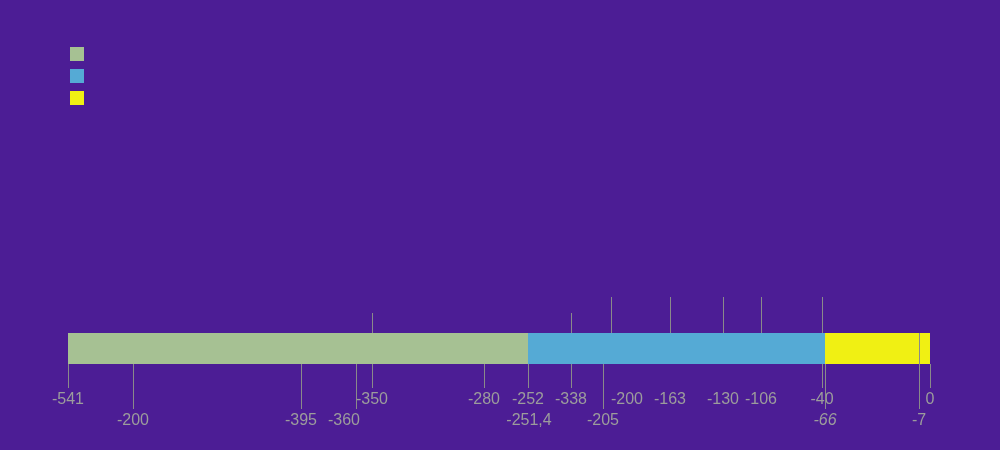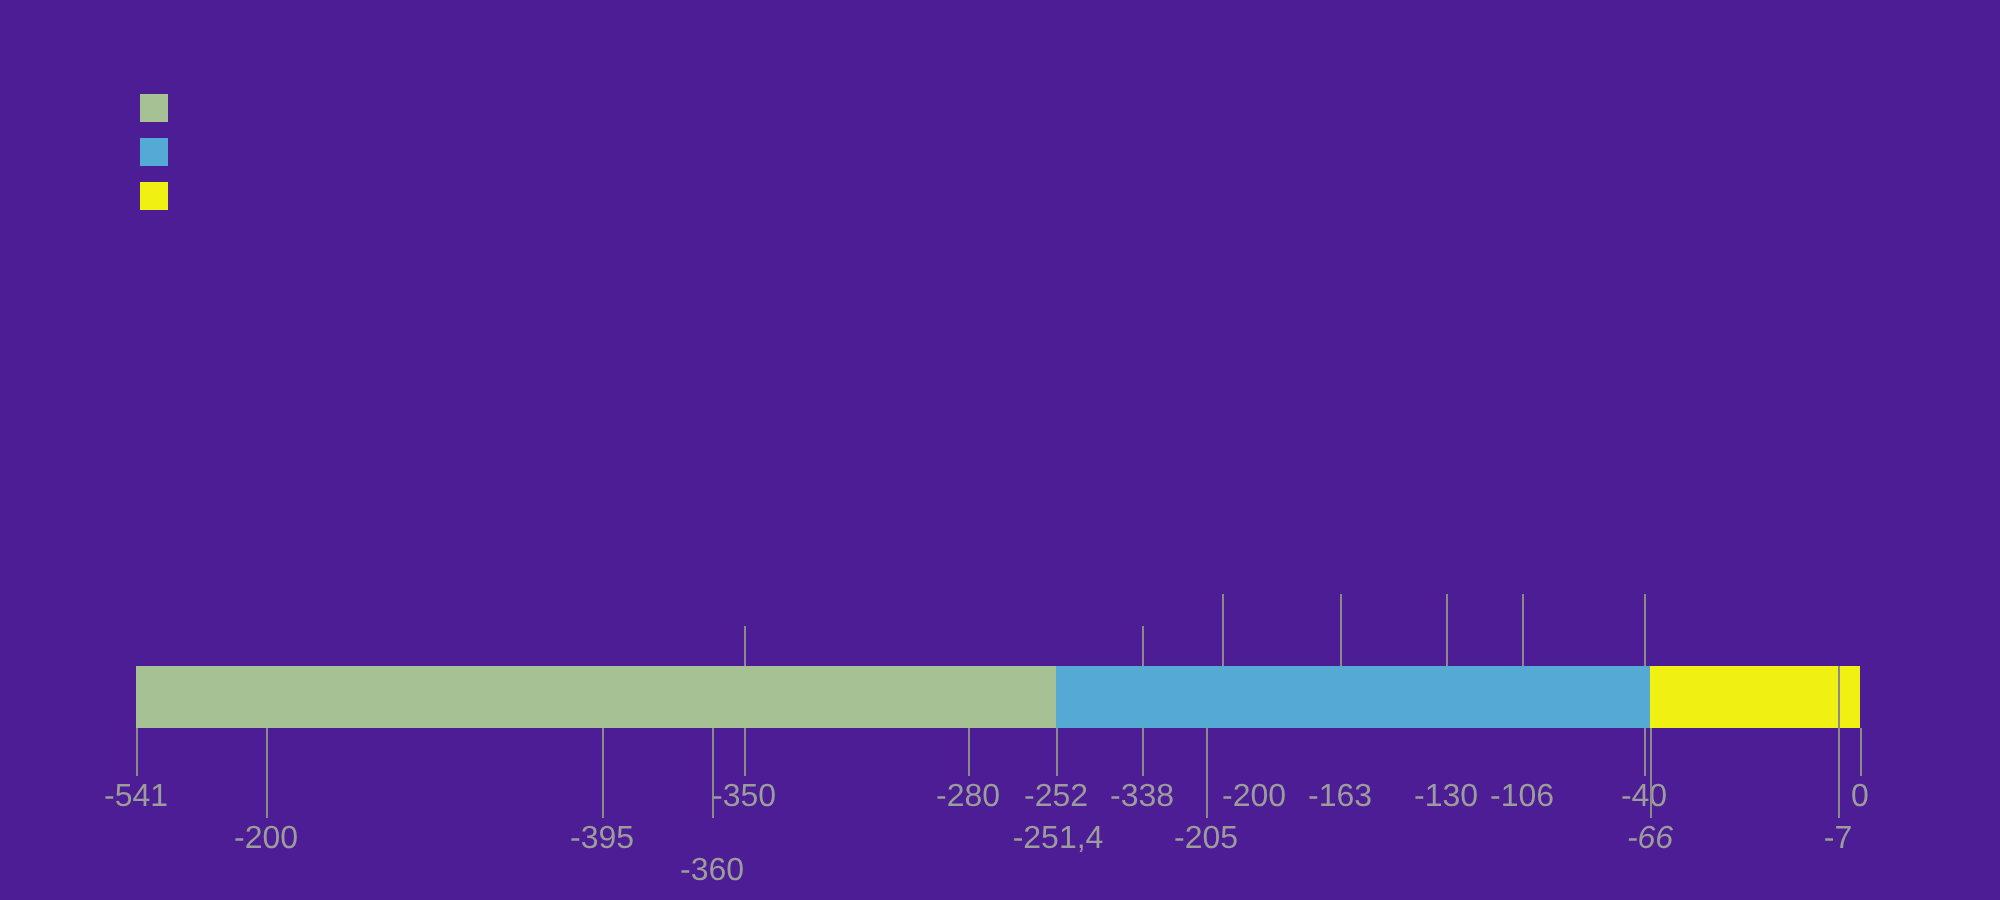--- a/index.html
+++ b/index.html
@@ -63,21 +63,21 @@
       <div class="segment" style="left: 460.477px; width: 296.362px; background: rgb(85, 170, 213);"></div>
       <div class="segment" style="left: 756.839px; width: 105.161px; background: rgb(240, 240, 19);"></div>
     </div>
 <div class="tickline" style="left: 68px; top: 364px; height: 24px; background: rgb(138, 138, 138);"></div>
     <div class="ticklabel" style="left: 68px; top: 391px; color: rgb(156, 156, 156);">-541</div>
     <div class="tickline" style="left: 133px; top: 364px; height: 45px; background: rgb(138, 138, 138);"></div>
     <div class="ticklabel" style="left: 133px; top: 412px; color: rgb(156, 156, 156);">-200</div>
     <div class="tickline" style="left: 301px; top: 364px; height: 45px; background: rgb(138, 138, 138);"></div>
     <div class="ticklabel" style="left: 301px; top: 412px; color: rgb(156, 156, 156);">-395</div>
     <div class="tickline" style="left: 356px; top: 364px; height: 45px; background: rgb(138, 138, 138);"></div>
-    <div class="ticklabel" style="left: 356px; top: 412px; color: rgb(156, 156, 156); margin-top: 16px;">-360</div>
+    <div class="ticklabel" style="left: 344px; top: 412px; color: rgb(156, 156, 156);">-360</div>
     <div class="tickline" style="left: 372px; top: 313px; height: 20px; background: rgb(138, 138, 138);"></div>
     <div class="tickline" style="left: 372px; top: 364px; height: 24px; background: rgb(138, 138, 138);"></div>
     <div class="ticklabel" style="left: 372px; top: 391px; color: rgb(156, 156, 156);">-350</div>
     <div class="tickline" style="left: 484px; top: 364px; height: 24px; background: rgb(138, 138, 138);"></div>
     <div class="ticklabel" style="left: 484px; top: 391px; color: rgb(156, 156, 156);">-280</div>
     <div class="tickline" style="left: 528px; top: 364px; height: 24px; background: rgb(138, 138, 138);"></div>
     <div class="ticklabel" style="left: 528px; top: 391px; color: rgb(156, 156, 156);">-252</div>
     <div class="ticklabel" style="left: 529px; top: 412px; color: rgb(156, 156, 156);">-251,4</div>
     <div class="tickline" style="left: 571px; top: 313px; height: 20px; background: rgb(138, 138, 138);"></div>
     <div class="tickline" style="left: 571px; top: 364px; height: 24px; background: rgb(138, 138, 138);"></div>

